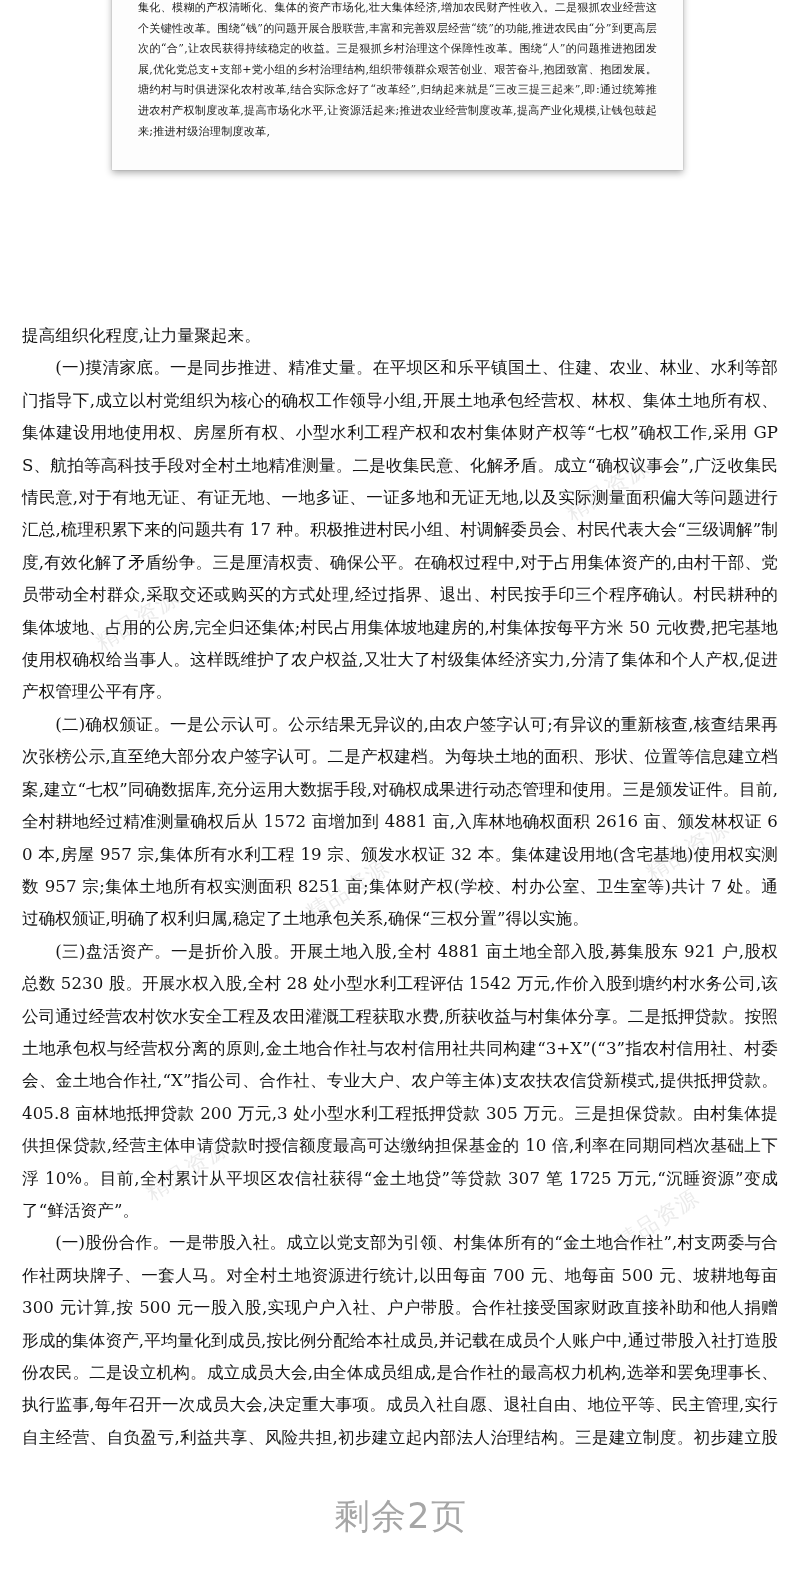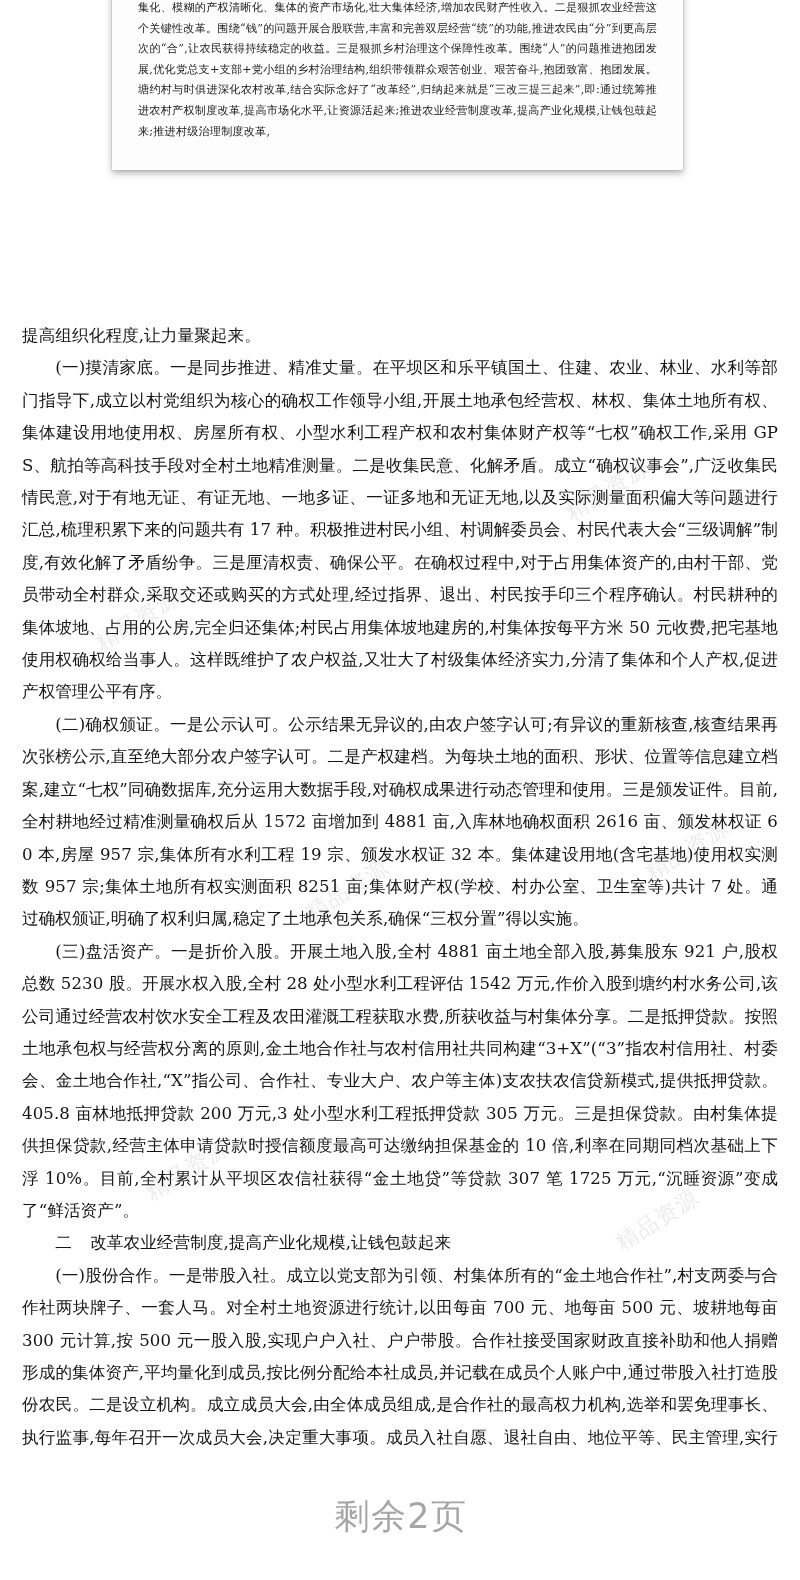--- a/index.html
+++ b/index.html
@@ -144,23 +144,20 @@
 
     <p class="para">提高组织化程度,让力量聚起来。</p>
 
 
     <p class="para indent">(一)摸清家底。一是同步推进、精准丈量。在平坝区和乐平镇国土、住建、农业、林业、水利等部门指导下,成立以村党组织为核心的确权工作领导小组,开展土地承包经营权、林权、集体土地所有权、集体建设用地使用权、房屋所有权、小型水利工程产权和农村集体财产权等“七权”确权工作,采用 GPS、航拍等高科技手段对全村土地精准测量。二是收集民意、化解矛盾。成立“确权议事会”,广泛收集民情民意,对于有地无证、有证无地、一地多证、一证多地和无证无地,以及实际测量面积偏大等问题进行汇总,梳理积累下来的问题共有 17 种。积极推进村民小组、村调解委员会、村民代表大会“三级调解”制度,有效化解了矛盾纷争。三是厘清权责、确保公平。在确权过程中,对于占用集体资产的,由村干部、党员带动全村群众,采取交还或购买的方式处理,经过指界、退出、村民按手印三个程序确认。村民耕种的集体坡地、占用的公房,完全归还集体;村民占用集体坡地建房的,村集体按每平方米 50 元收费,把宅基地使用权确权给当事人。这样既维护了农户权益,又壮大了村级集体经济实力,分清了集体和个人产权,促进产权管理公平有序。</p>
 
     <p class="para indent">(二)确权颁证。一是公示认可。公示结果无异议的,由农户签字认可;有异议的重新核查,核查结果再次张榜公示,直至绝大部分农户签字认可。二是产权建档。为每块土地的面积、形状、位置等信息建立档案,建立“七权”同确数据库,充分运用大数据手段,对确权成果进行动态管理和使用。三是颁发证件。目前,全村耕地经过精准测量确权后从 1572 亩增加到 4881 亩,入库林地确权面积 2616 亩、颁发林权证 60 本,房屋 957 宗,集体所有水利工程 19 宗、颁发水权证 32 本。集体建设用地(含宅基地)使用权实测数 957 宗;集体土地所有权实测面积 8251 亩;集体财产权(学校、村办公室、卫生室等)共计 7 处。通过确权颁证,明确了权利归属,稳定了土地承包关系,确保“三权分置”得以实施。</p>
 
     <p class="para indent">(三)盘活资产。一是折价入股。开展土地入股,全村 4881 亩土地全部入股,募集股东 921 户,股权总数 5230 股。开展水权入股,全村 28 处小型水利工程评估 1542 万元,作价入股到塘约村水务公司,该公司通过经营农村饮水安全工程及农田灌溉工程获取水费,所获收益与村集体分享。二是抵押贷款。按照土地承包权与经营权分离的原则,金土地合作社与农村信用社共同构建“3+X”(“3”指农村信用社、村委会、金土地合作社,“X”指公司、合作社、专业大户、农户等主体)支农扶农信贷新模式,提供抵押贷款。405.8 亩林地抵押贷款 200 万元,3 处小型水利工程抵押贷款 305 万元。三是担保贷款。由村集体提供担保贷款,经营主体申请贷款时授信额度最高可达缴纳担保基金的 10 倍,利率在同期同档次基础上下浮 10%。目前,全村累计从平坝区农信社获得“金土地贷”等贷款 307 笔 1725 万元,“沉睡资源”变成了“鲜活资产”。</p>
 
-    <p class="heading">
-      <span class="num">二</span><span>改革农业经营制度,提高产业化规模,让钱包鼓起来</span>
-    </p>
 
     <p class="para indent">(一)股份合作。一是带股入社。成立以党支部为引领、村集体所有的“金土地合作社”,村支两委与合作社两块牌子、一套人马。对全村土地资源进行统计,以田每亩 700 元、地每亩 500 元、坡耕地每亩 300 元计算,按 500 元一股入股,实现户户入社、户户带股。合作社接受国家财政直接补助和他人捐赠形成的集体资产,平均量化到成员,按比例分配给本社成员,并记载在成员个人账户中,通过带股入社打造股份农民。二是设立机构。成立成员大会,由全体成员组成,是合作社的最高权力机构,选举和罢免理事长、执行监事,每年召开一次成员大会,决定重大事项。成员入社自愿、退社自由、地位平等、民主管理,实行自主经营、自负盈亏,利益共享、风险共担,初步建立起内部法人治理结构。三是建立制度。初步建立股权管理制度,建立股东个人档案,发放股权证书。股东所持有的股权可依法、自愿实行转让、继承。建立土地流转制度,入社土地由村集体统一经营,不向本集体经济组织外流转。建立财务管理制度,实行独立的财务管理和会计核算,严格核定成本与费用,由执行监事对合作社资产运行、财务管理、收益分配实行监督,有效保障社员收益。建立利润分红制度,土地收益由合作社、村集体、村民按照 3:3:4 的比例进行分成。2016 年,村集体及合作社分红 121.47 万元,社员分红 80.98 万元、最高分红达 8960 元,最低也有 1840 元。水务公司所获</p>
 
   </div>
 
   <div class="watermark-layer">
     <span class="wm" style="left:90px;  top:330px;">精品资源</span>
     <span class="wm" style="left:560px; top:200px;">精品资源</span>
     <span class="wm" style="left:300px; top:600px;">精品资源</span>
     <span class="wm" style="left:640px; top:560px;">精品资源</span>

